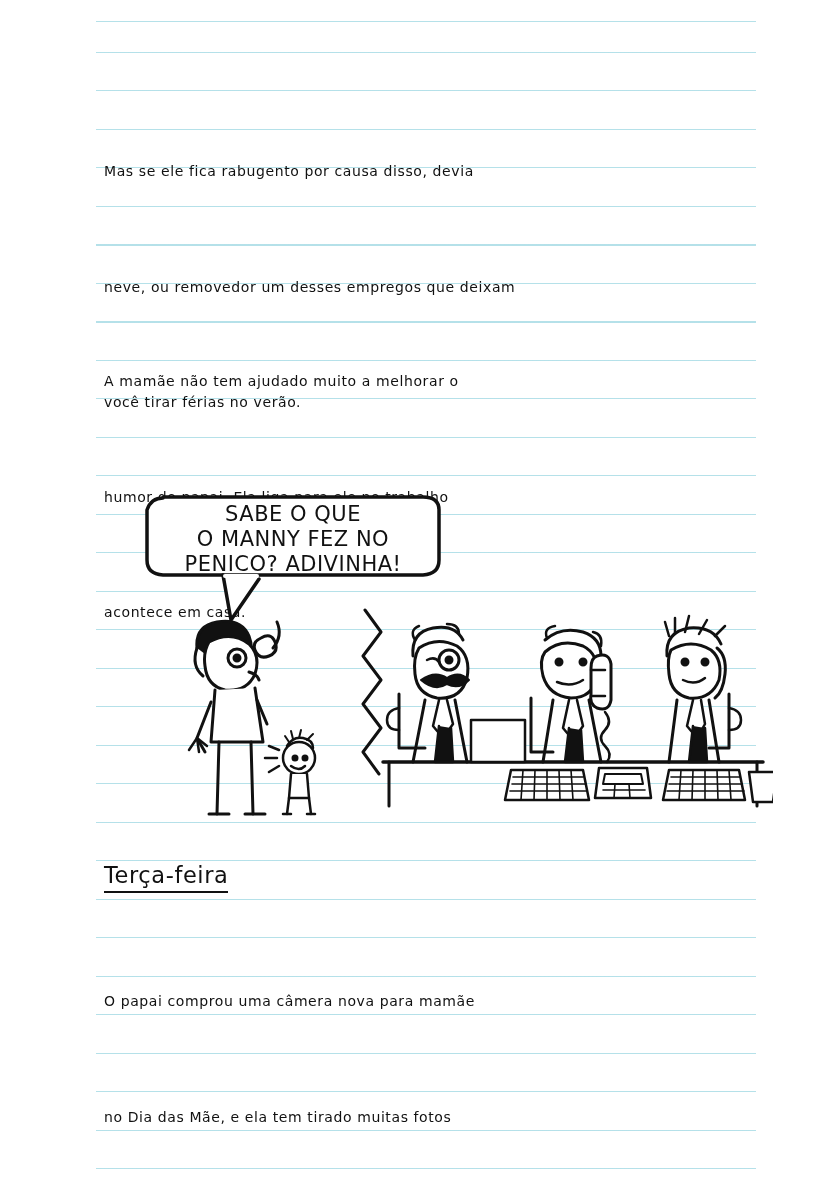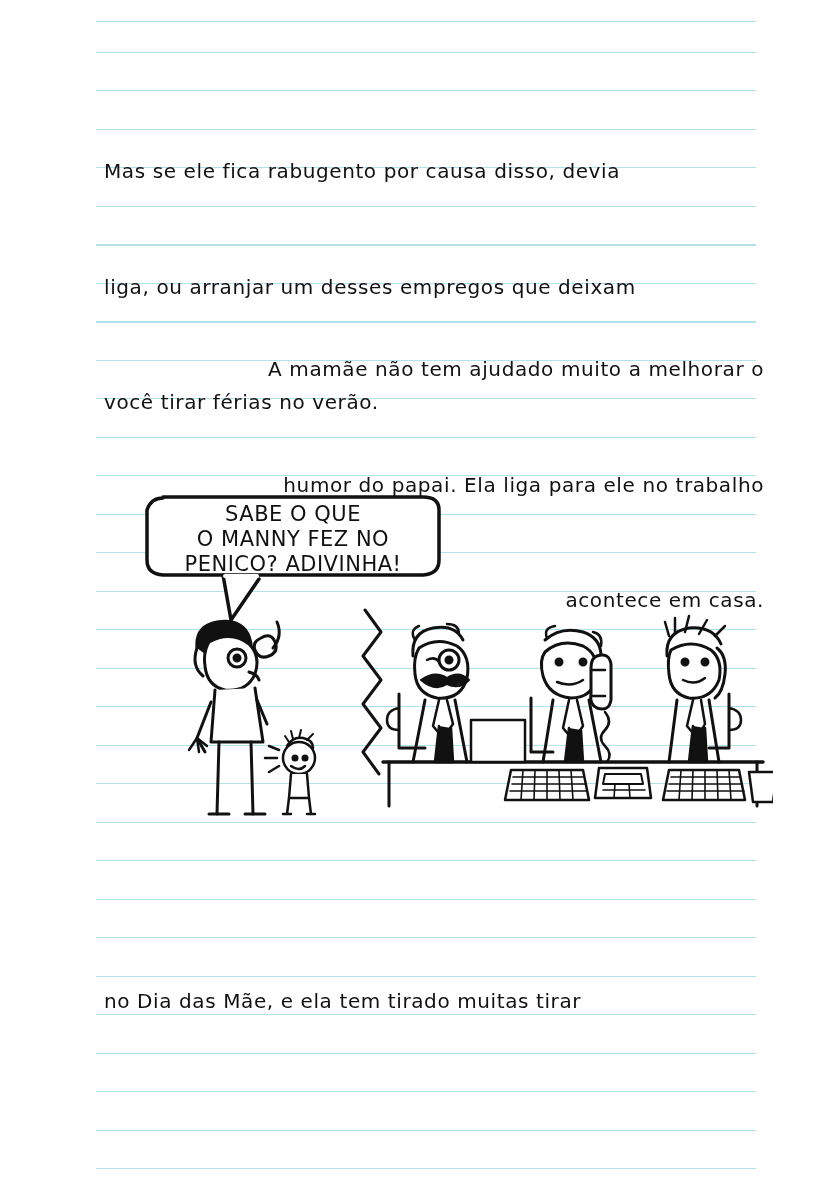--- a/index.html
+++ b/index.html
@@ -45,30 +45,30 @@
     width: 826px;
     height: 1186px;
   }
 
   
   .para {
     position: absolute;
     left: 104px;
     width: 660px;
     font-family: "DejaVu Sans", sans-serif;
-    font-size: 20px;
+    font-size: 14px;
     line-height: 38.5px;
     color: #111111;
     letter-spacing: 0.6px;
     white-space: pre-wrap;
   }
   .para .ln { display: block; }
 
   #para1 { top: 75px; }
-  #para2 { top: 273px; text-align: right; }
+  #para2 { top: 285px; }
   #para4 { top: 905px; }
 
   .daylabel {
     position: absolute;
     left: 104px;
     top: 860px;
     font-size: 22.5px;
     line-height: 30px;
     color: #111111;
     letter-spacing: 0.6px;
@@ -96,21 +96,21 @@
 </head>
 <body>
 
 <div id="page">
   <div id="rules"></div>
 
   <div class="content">
 
     <div class="para" id="para1">
       <span class="ln">Mas se ele fica rabugento por causa disso, devia</span>
-      <span class="ln">liga, ou arranjar um desses empregos que deixam</span>
+      <span class="ln">neve, ou removedor um desses empregos que deixam</span>
       <span class="ln">você tirar férias no verão.</span>
     </div>
 
     <div class="para" id="para2">
       <span class="ln">A mamãe não tem ajudado muito a melhorar o</span>
       <span class="ln">humor do papai. Ela liga para ele no trabalho</span>
       <span class="ln">acontece em casa.</span>
     </div>
 
     <div id="comic">
@@ -276,21 +276,23 @@
         </g>
 
         <g>
           <text class="bubble-text" x="180" y="41" text-anchor="middle">SABE O QUE</text>
           <text class="bubble-text" x="180" y="66" text-anchor="middle">O MANNY FEZ NO</text>
           <text class="bubble-text" x="180" y="91" text-anchor="middle">PENICO? ADIVINHA!</text>
         </g>
       </svg>
     </div>
 
+    <div class="daylabel">Terça-feira</div>
 
     <div class="para" id="para4">
-      <span class="ln">no Dia das Mãe, e ela tem tirado muitas tirar</span>
+      <span class="ln">O papai comprou uma câmera nova para mamãe</span>
+      <span class="ln">no Dia das Mãe, e ela tem tirado muitas fotos</span>
       
       
     </div>
 
   </div>
 </div>
 
 </body></html>

